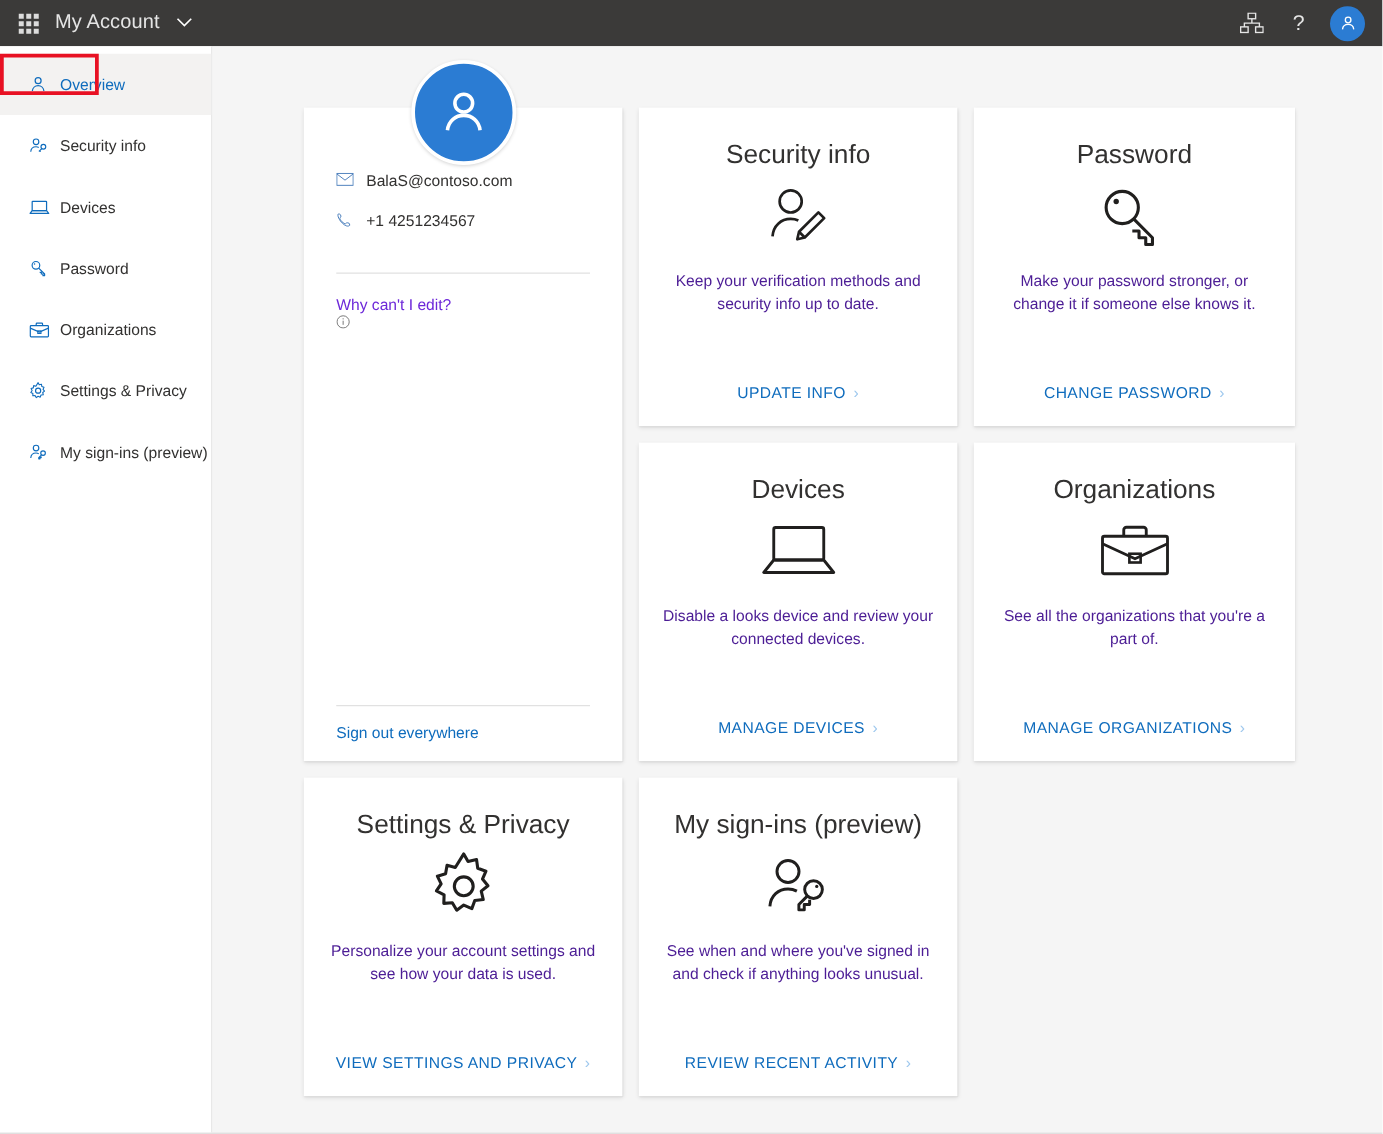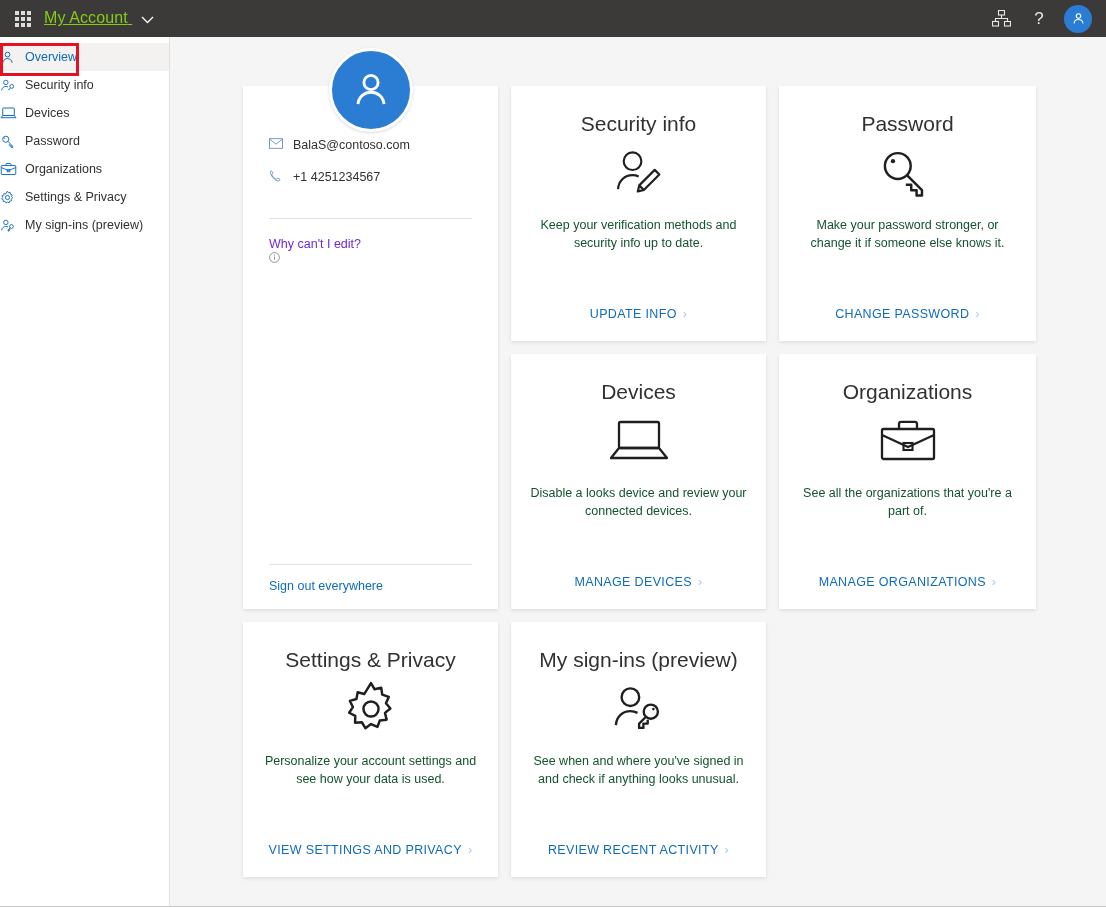--- a/index.html
+++ b/index.html
@@ -38,25 +38,24 @@
   }
   .waffle-grid {
     display: grid;
     grid-template-columns: repeat(3, 4px);
     grid-template-rows: repeat(3, 4px);
     gap: 2px;
   }
   .waffle-grid i { background: #dcdcdc; display: block; width: 4px; height: 4px; }
   .app-title {
     font-size: 16px;
-    color: #84cc16;
+    color: #e5e5e5;
     margin-left: 4px;
     letter-spacing: .1px;
     white-space: nowrap;
-    text-decoration: underline;
   }
   .title-chevron {
     margin-left: 9px;
     display: inline-block;
     vertical-align: middle;
   }
   .header-spacer { flex: 1; }
   .header-icon {
     width: 38px; height: 37px;
     display: flex; align-items: center; justify-content: center;
@@ -81,24 +80,24 @@
   
   .sidebar {
     width: 170px;
     min-width: 170px;
     background: #ffffff;
     border-right: 1px solid #e1e1e1;
     padding-top: 6px;
     position: relative;
   }
   .nav-item {
-    height: 28px;
+    height: 49px;
     display: flex;
     align-items: center;
-    padding-left: 0;
+    padding-left: 23px;
     font-size: 12.5px;
     color: #323130;
     cursor: pointer;
     white-space: nowrap;
   }
   .nav-item .nav-ico {
     width: 22px;
     display: flex; align-items: center;
     flex: 0 0 22px;
   }
@@ -226,21 +225,21 @@
     margin: 0 0 6px;
     white-space: nowrap;
   }
   .tile-icon {
     height: 62px;
     display: flex; align-items: center; justify-content: center;
     margin-bottom: 12px;
   }
   .tile-desc {
     font-size: 12.5px;
-    color: #14532d;
+    color: #4c1d95;
     line-height: 1.45;
     margin: 0 0 26px;
     max-width: 218px;
   }
   .tile-link {
     font-size: 12.5px;
     color: #0f6cbd;
     letter-spacing: .35px;
     text-decoration: none;
     cursor: pointer;

